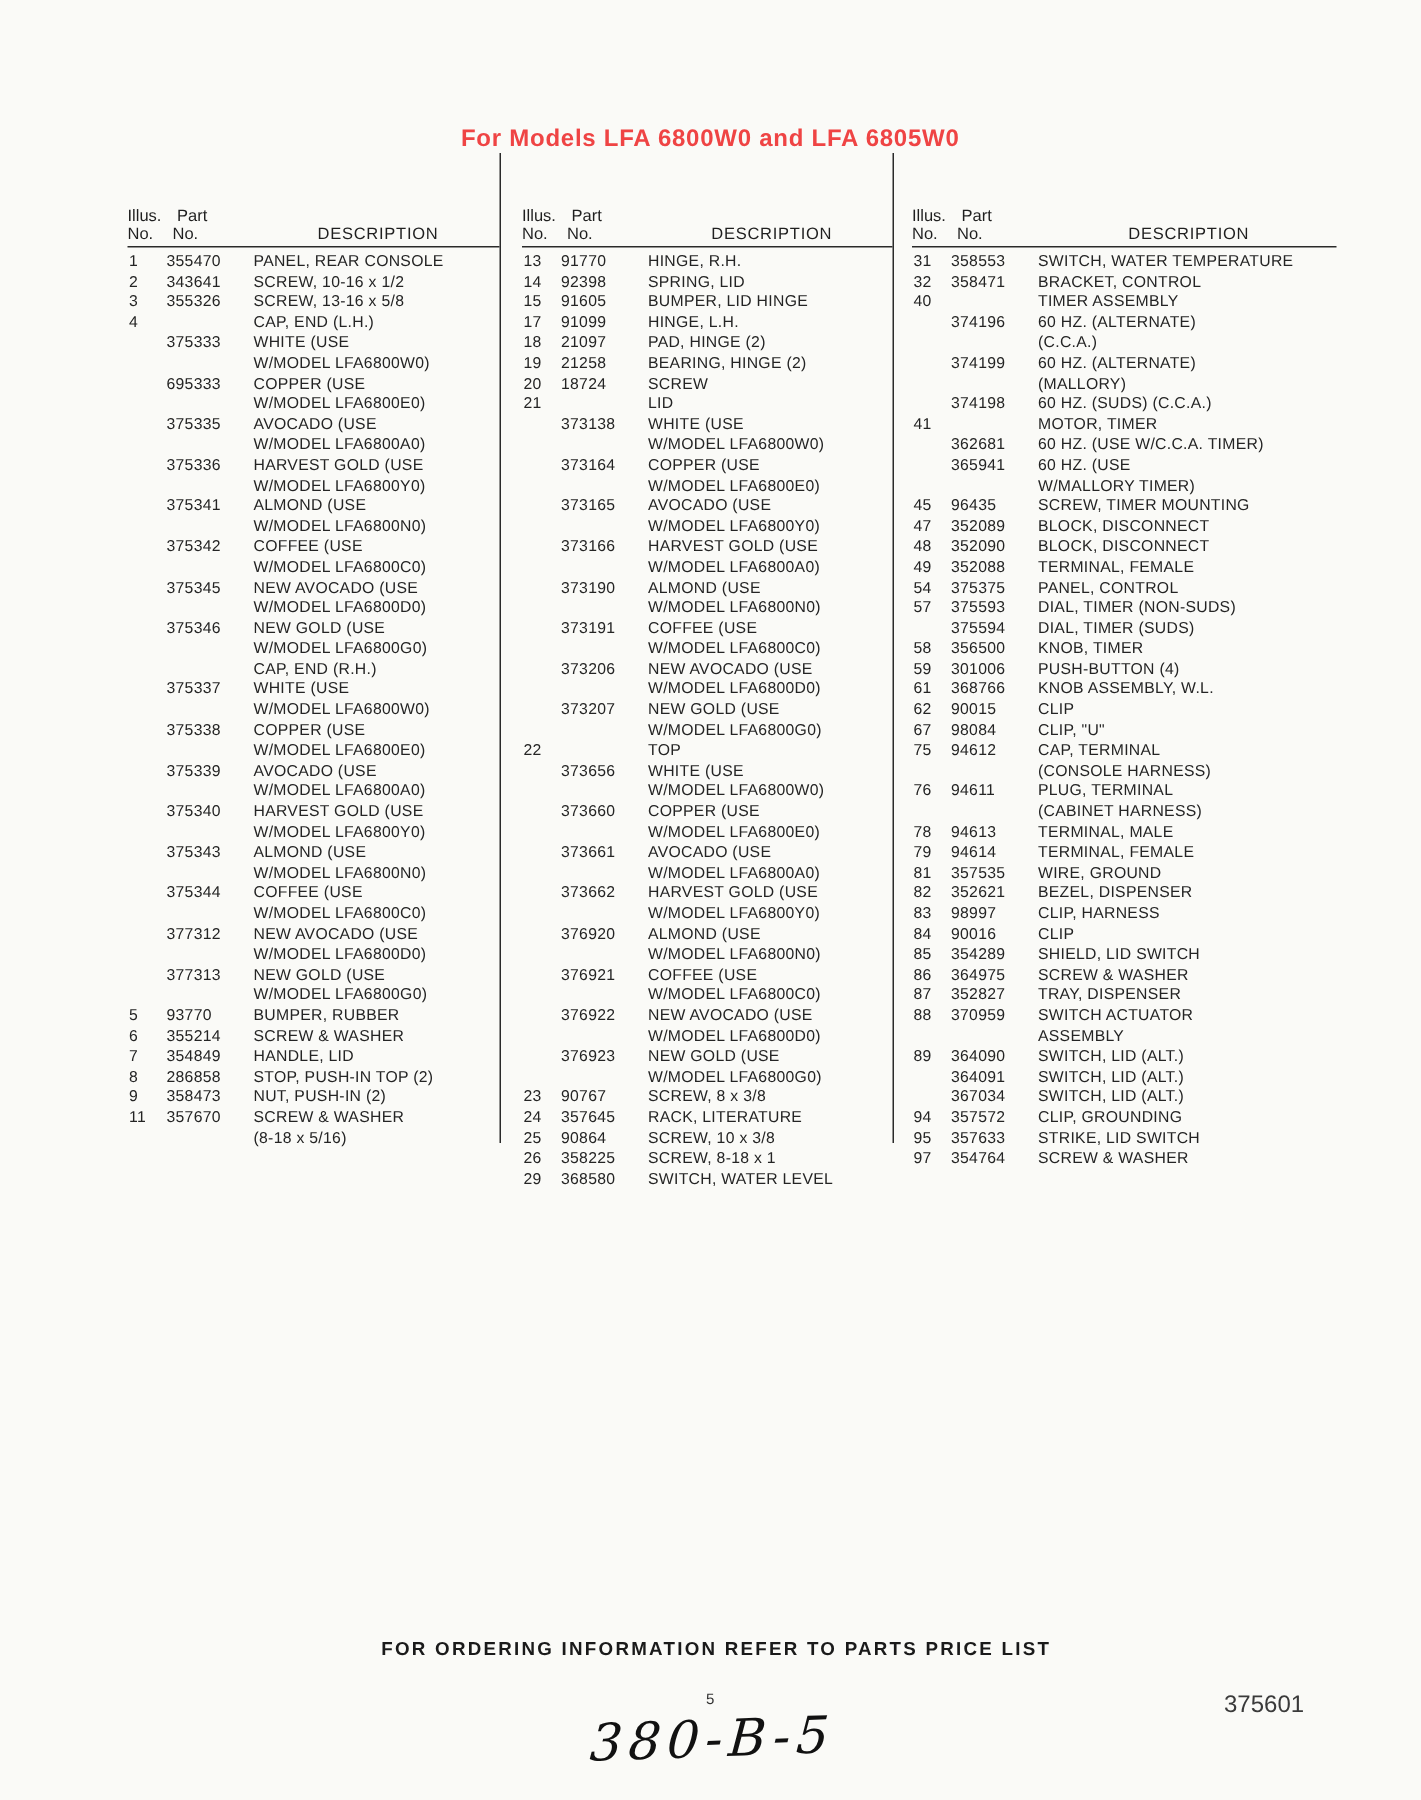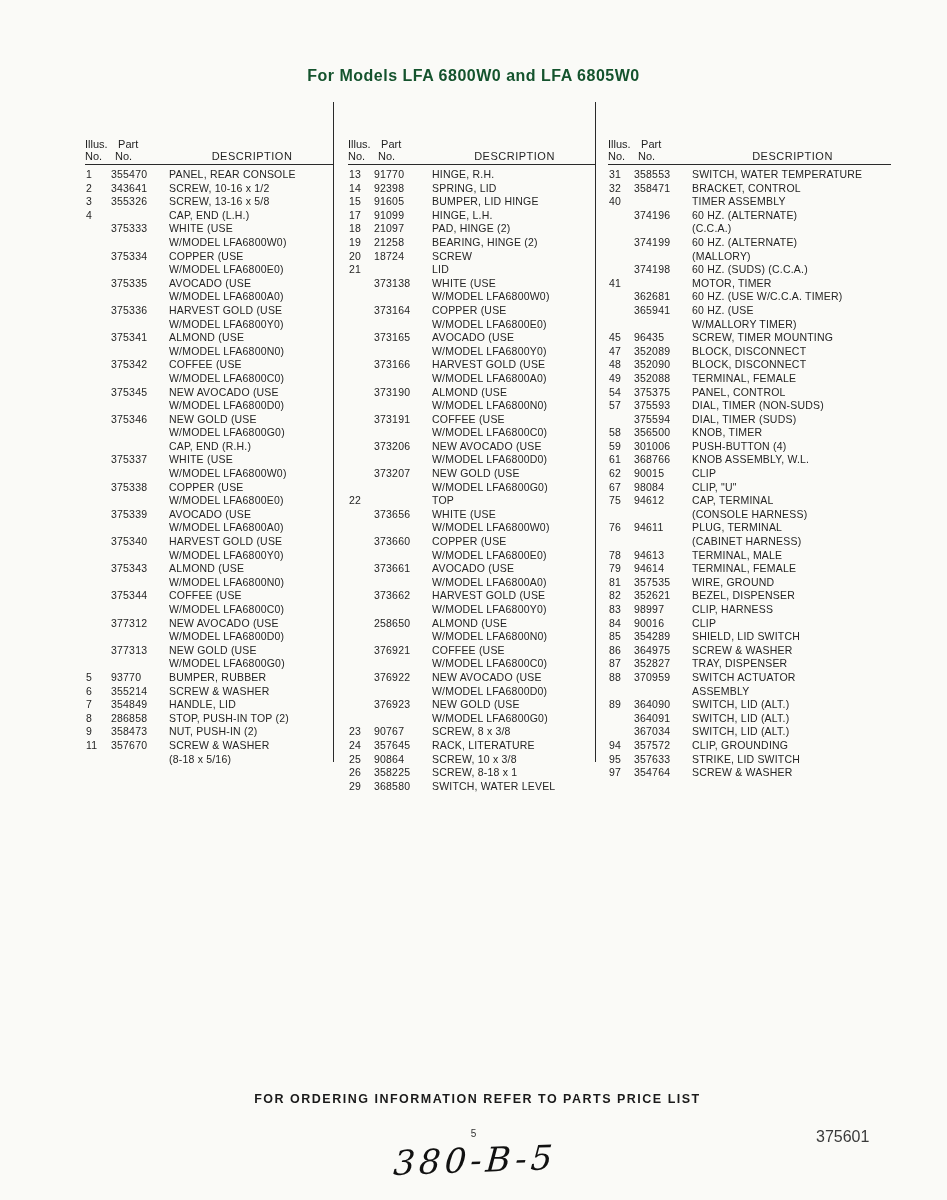--- a/index.html
+++ b/index.html
@@ -10,22 +10,22 @@
     color:#222;
     overflow:hidden;
   }
   .page{position:absolute;inset:0;}
   .doc-title{
     position:absolute;top:44px;left:0;width:947px;text-align:center;
     font-family:"Liberation Sans", sans-serif;
     font-weight:900;font-size:31px;letter-spacing:2px;color:#111;
   }
   .doc-subtitle{
-    position:absolute;top:67px;left:0;width:947px;text-align:center;
-    font-weight:700;font-size:16px;color:#14532d;letter-spacing:0.5px;
+    position:absolute;top:84px;left:0;width:947px;text-align:center;
+    font-weight:700;font-size:16px;color:#ef4444;letter-spacing:0.5px;
   }
   .parts-table{
     position:absolute;top:102px;left:85px;width:806px;height:660px;
     display:flex;align-items:stretch;
   }
   .pcol{box-sizing:border-box;}
   .pcol-1{width:248px;}
   .pcol-2{width:262px;border-left:1.5px solid #2a2a2a;padding-left:14px;}
   .pcol-3{width:296px;border-left:1.5px solid #2a2a2a;padding-left:12px;}
   .col-head{margin-bottom:2px;margin-top:36px;}
@@ -111,21 +111,21 @@
             <span class="cell-p">375333</span>
             <span class="cell-d">WHITE (USE</span>
           </div>
           <div class="prow">
             <span class="cell-i"></span>
             <span class="cell-p"></span>
             <span class="cell-d">W/MODEL LFA6800W0)</span>
           </div>
           <div class="prow">
             <span class="cell-i"></span>
-            <span class="cell-p">375334</span>
+            <span class="cell-p">695333</span>
             <span class="cell-d">COPPER (USE</span>
           </div>
           <div class="prow">
             <span class="cell-i"></span>
             <span class="cell-p"></span>
             <span class="cell-d">W/MODEL LFA6800E0)</span>
           </div>
           <div class="prow">
             <span class="cell-i"></span>
             <span class="cell-p">375335</span>
@@ -481,21 +481,21 @@
             <span class="cell-p">373662</span>
             <span class="cell-d">HARVEST GOLD (USE</span>
           </div>
           <div class="prow">
             <span class="cell-i"></span>
             <span class="cell-p"></span>
             <span class="cell-d">W/MODEL LFA6800Y0)</span>
           </div>
           <div class="prow">
             <span class="cell-i"></span>
-            <span class="cell-p">258650</span>
+            <span class="cell-p">376920</span>
             <span class="cell-d">ALMOND (USE</span>
           </div>
           <div class="prow">
             <span class="cell-i"></span>
             <span class="cell-p"></span>
             <span class="cell-d">W/MODEL LFA6800N0)</span>
           </div>
           <div class="prow">
             <span class="cell-i"></span>
             <span class="cell-p">376921</span>

